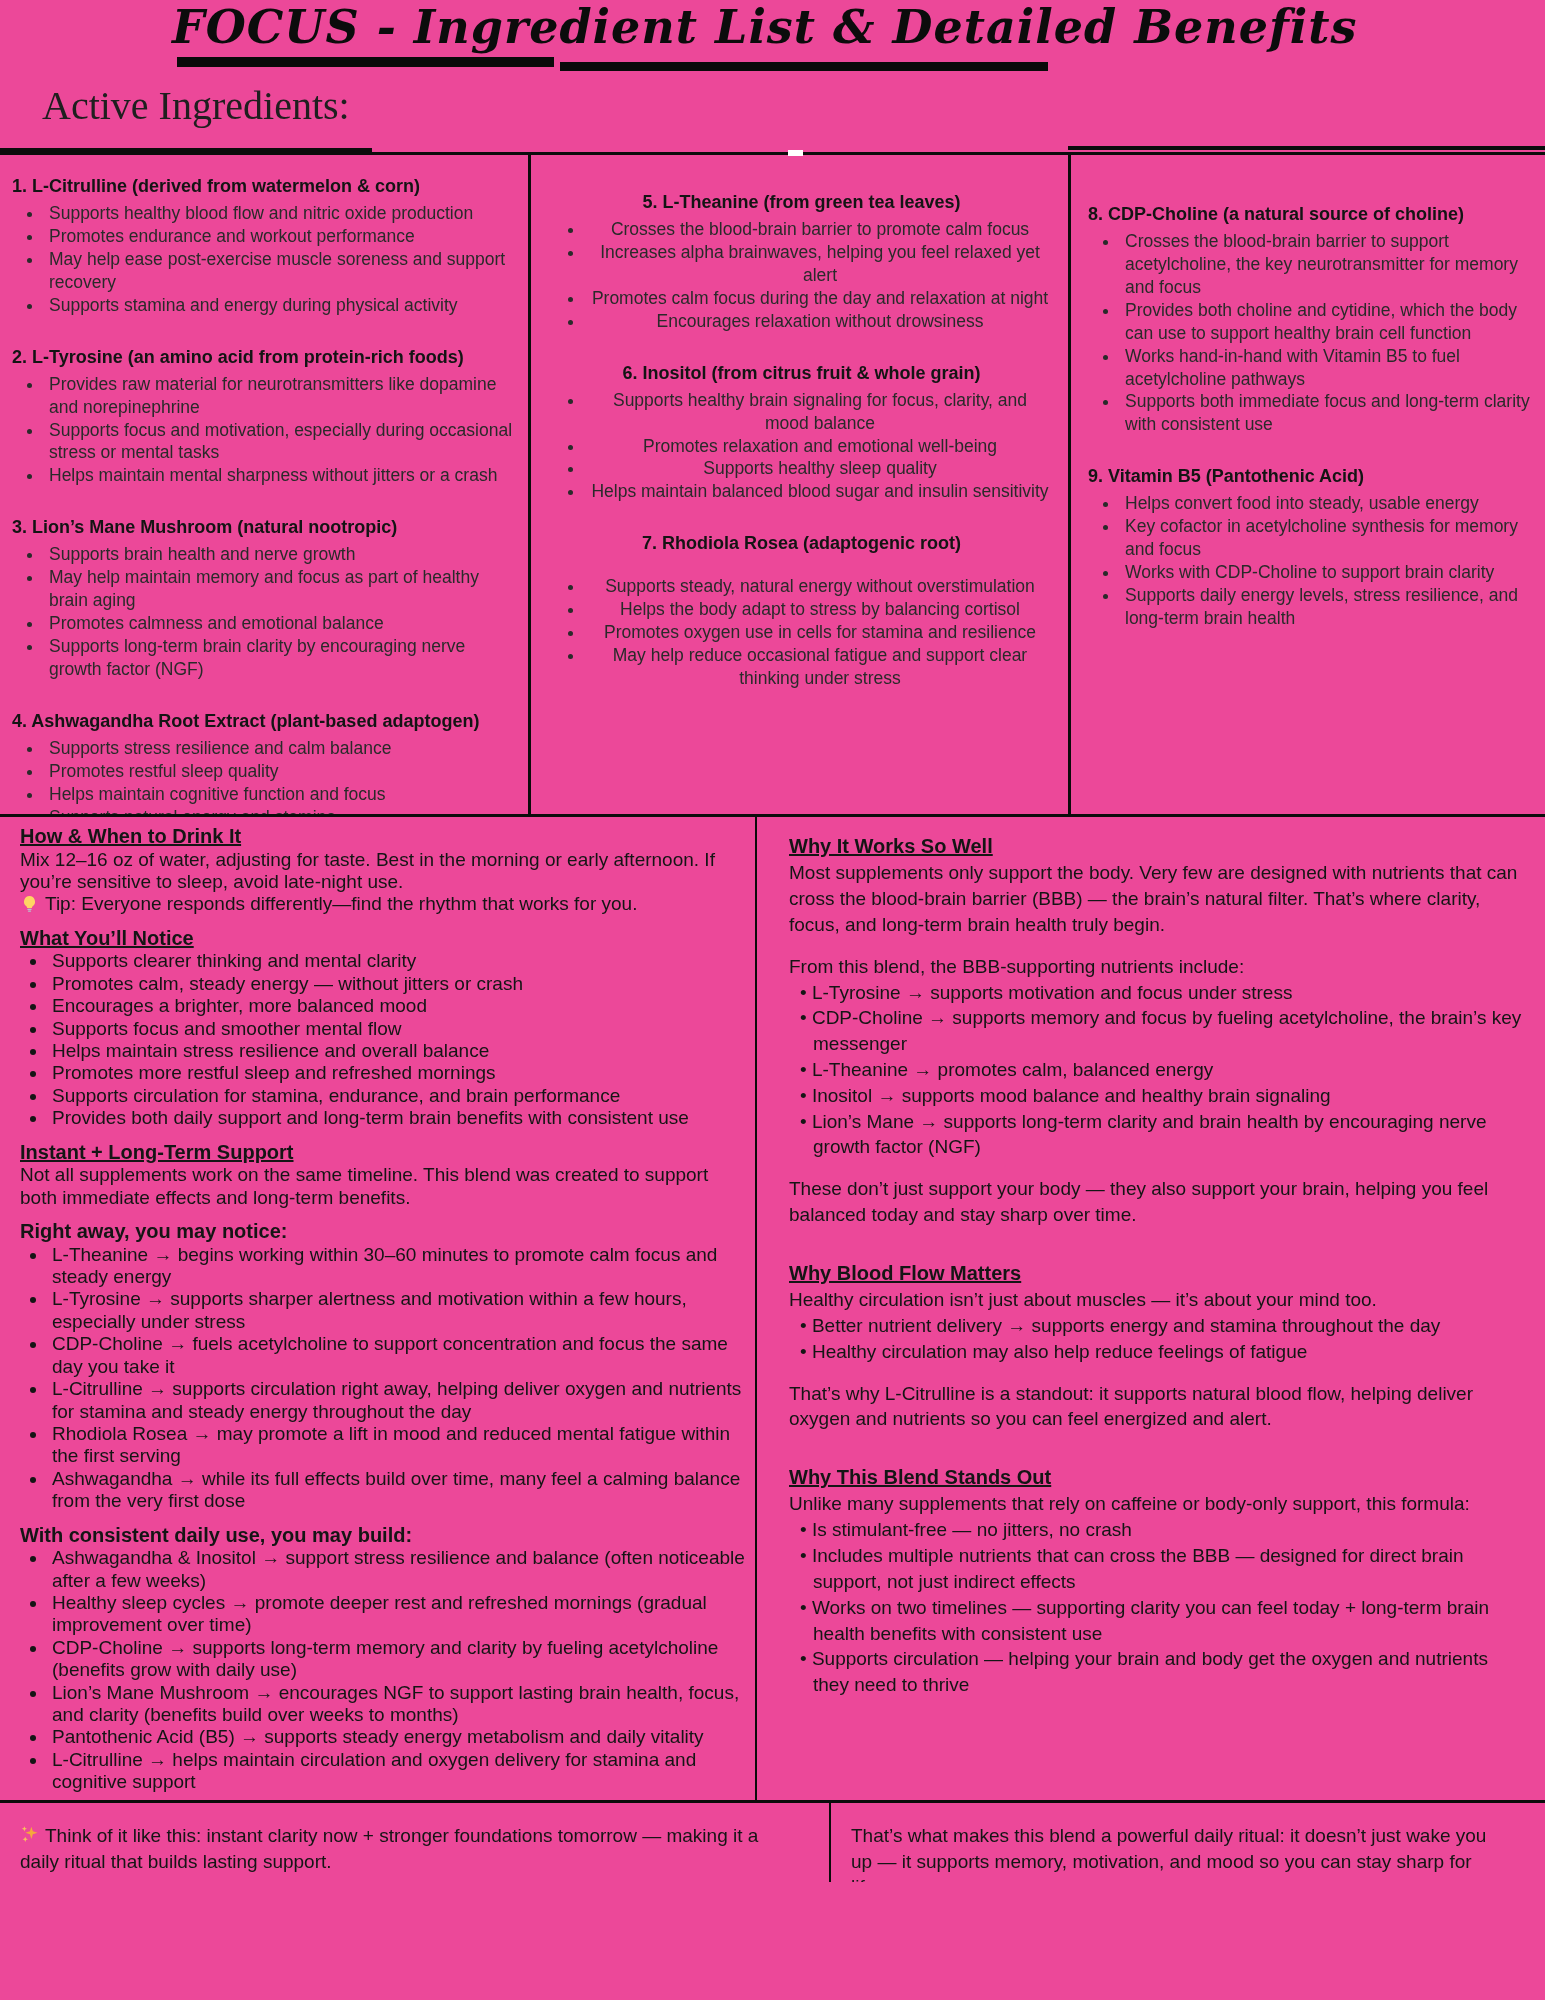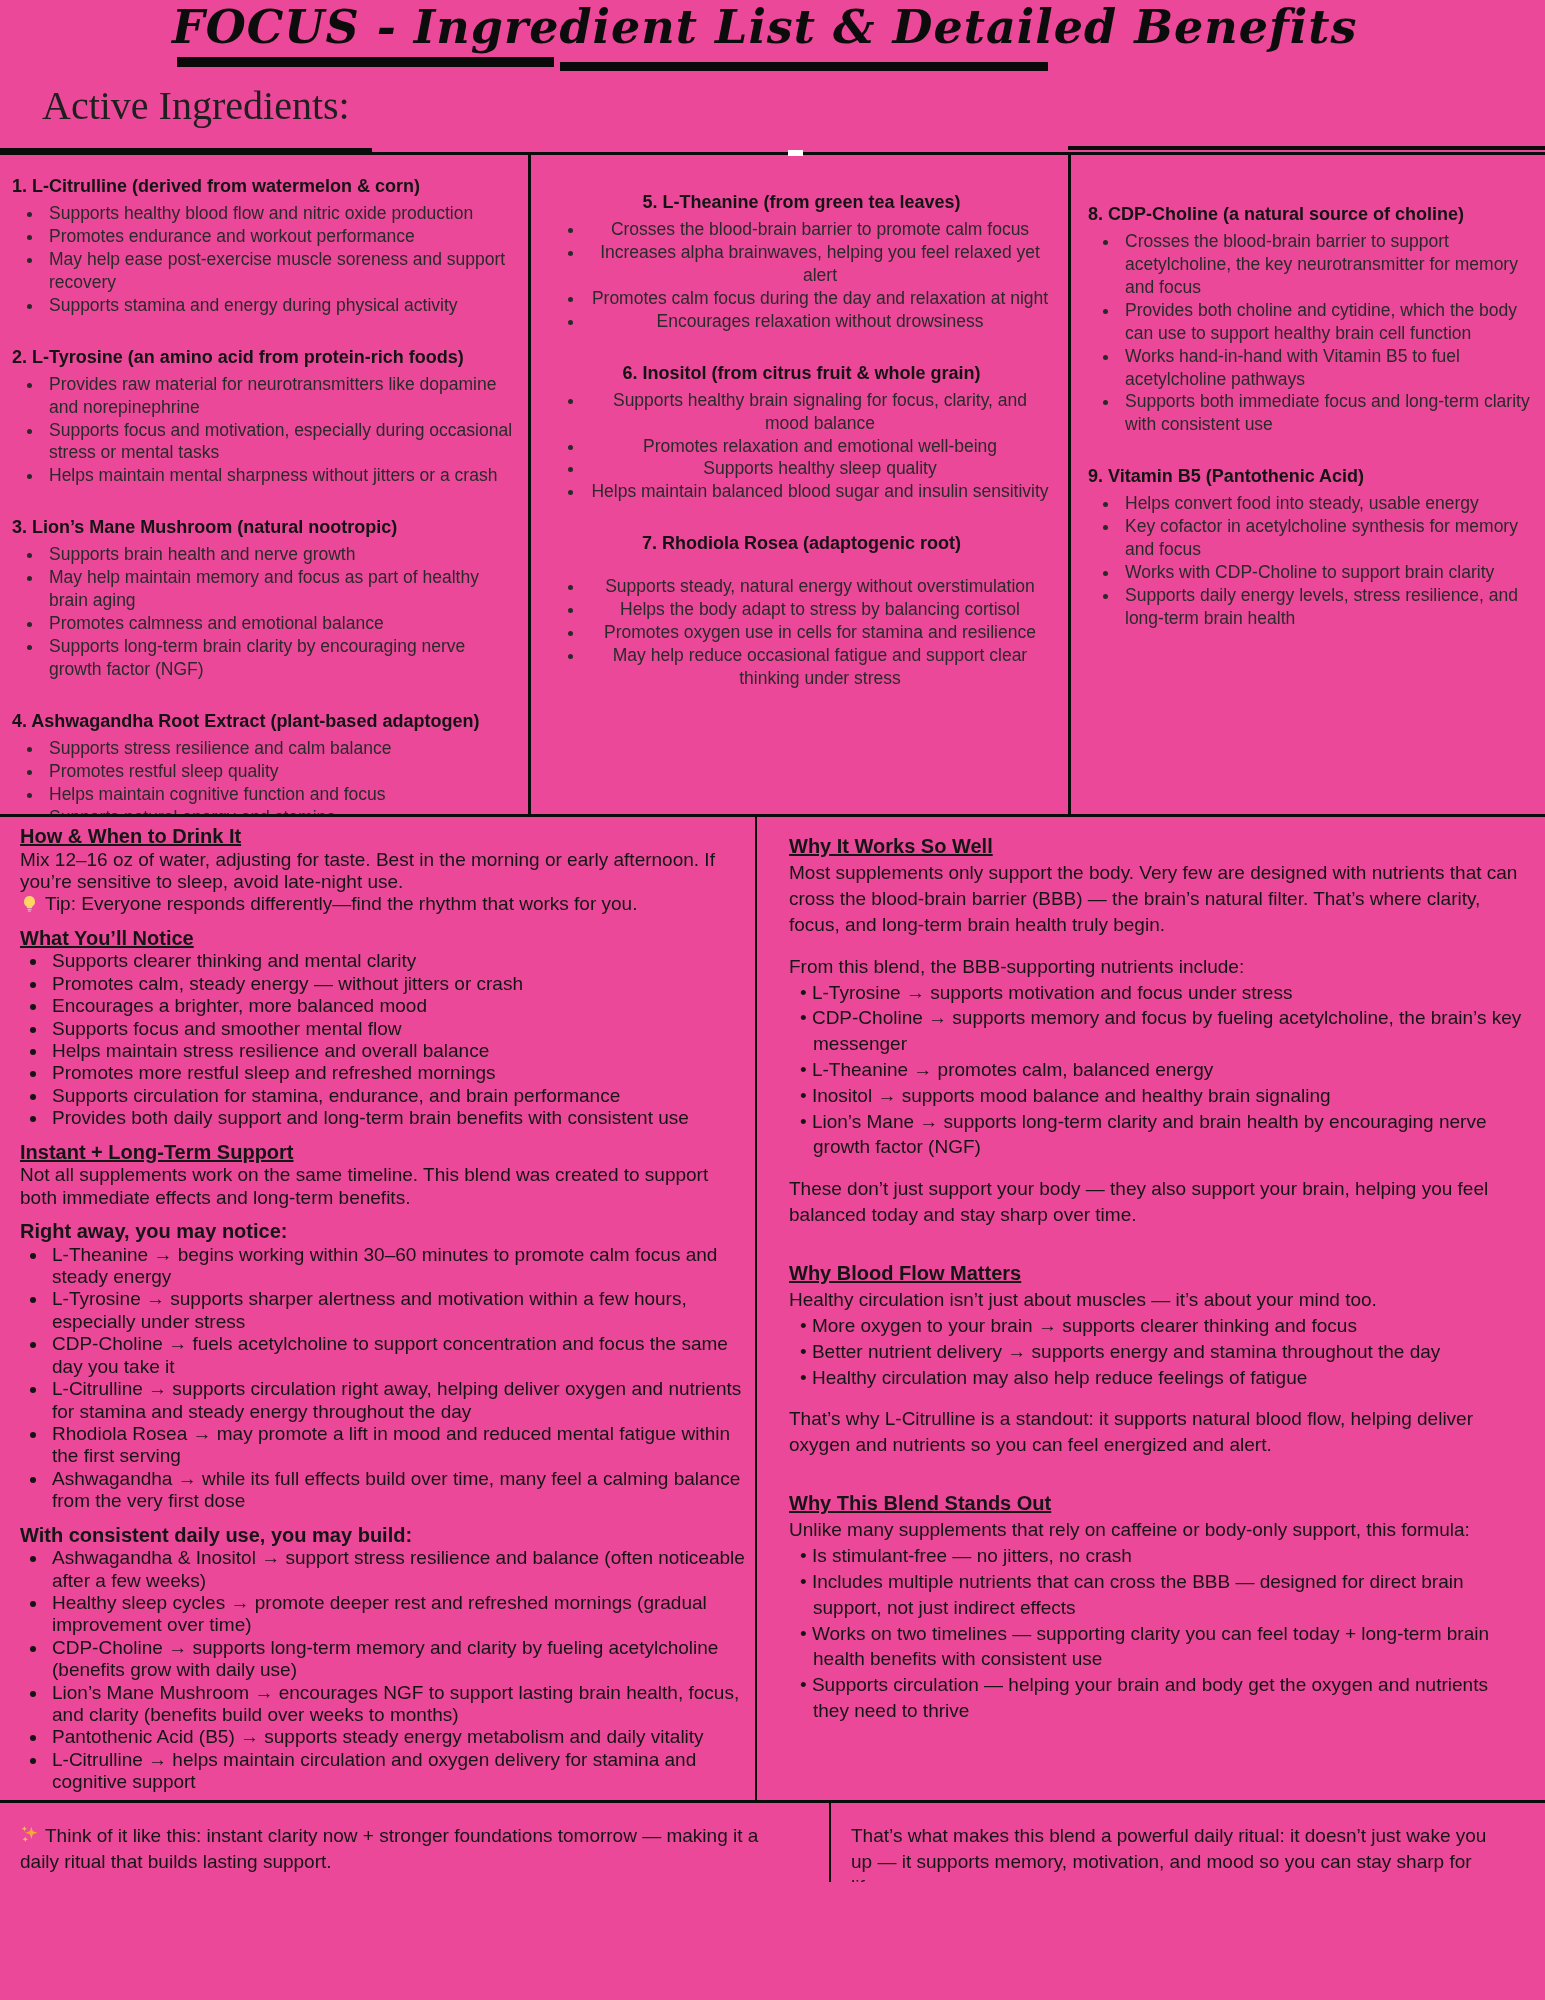--- a/index.html
+++ b/index.html
@@ -222,21 +222,20 @@
           <div class="dot-line">• Inositol → supports mood balance and healthy brain signaling</div>
           <div class="dot-line">• Lion’s Mane → supports long-term clarity and brain health by encouraging nerve growth factor (NGF)</div>
         </div>
         <div class="gap"></div>
         <div class="sec-p">These don’t just support your body — they also support your brain, helping you feel balanced today and stay sharp over time.</div>
         <div class="gap"></div>
         <div class="gap"></div>
         <div class="sec-h">Why Blood Flow Matters</div>
         <div class="sec-p">Healthy circulation isn’t just about muscles — it’s about your mind too.</div>
         <div class="dots">
-          <div class="dot-line">• More oxygen to your brain → supports clearer thinking and focus</div>
           <div class="dot-line">• Better nutrient delivery → supports energy and stamina throughout the day</div>
           <div class="dot-line">• Healthy circulation may also help reduce feelings of fatigue</div>
         </div>
         <div class="gap"></div>
         <div class="sec-p">That’s why L-Citrulline is a standout: it supports natural blood flow, helping deliver oxygen and nutrients so you can feel energized and alert.</div>
         <div class="gap"></div>
         <div class="gap"></div>
         <div class="sec-h">Why This Blend Stands Out</div>
         <div class="sec-p">Unlike many supplements that rely on caffeine or body-only support, this formula:</div>
         <div class="dots">

